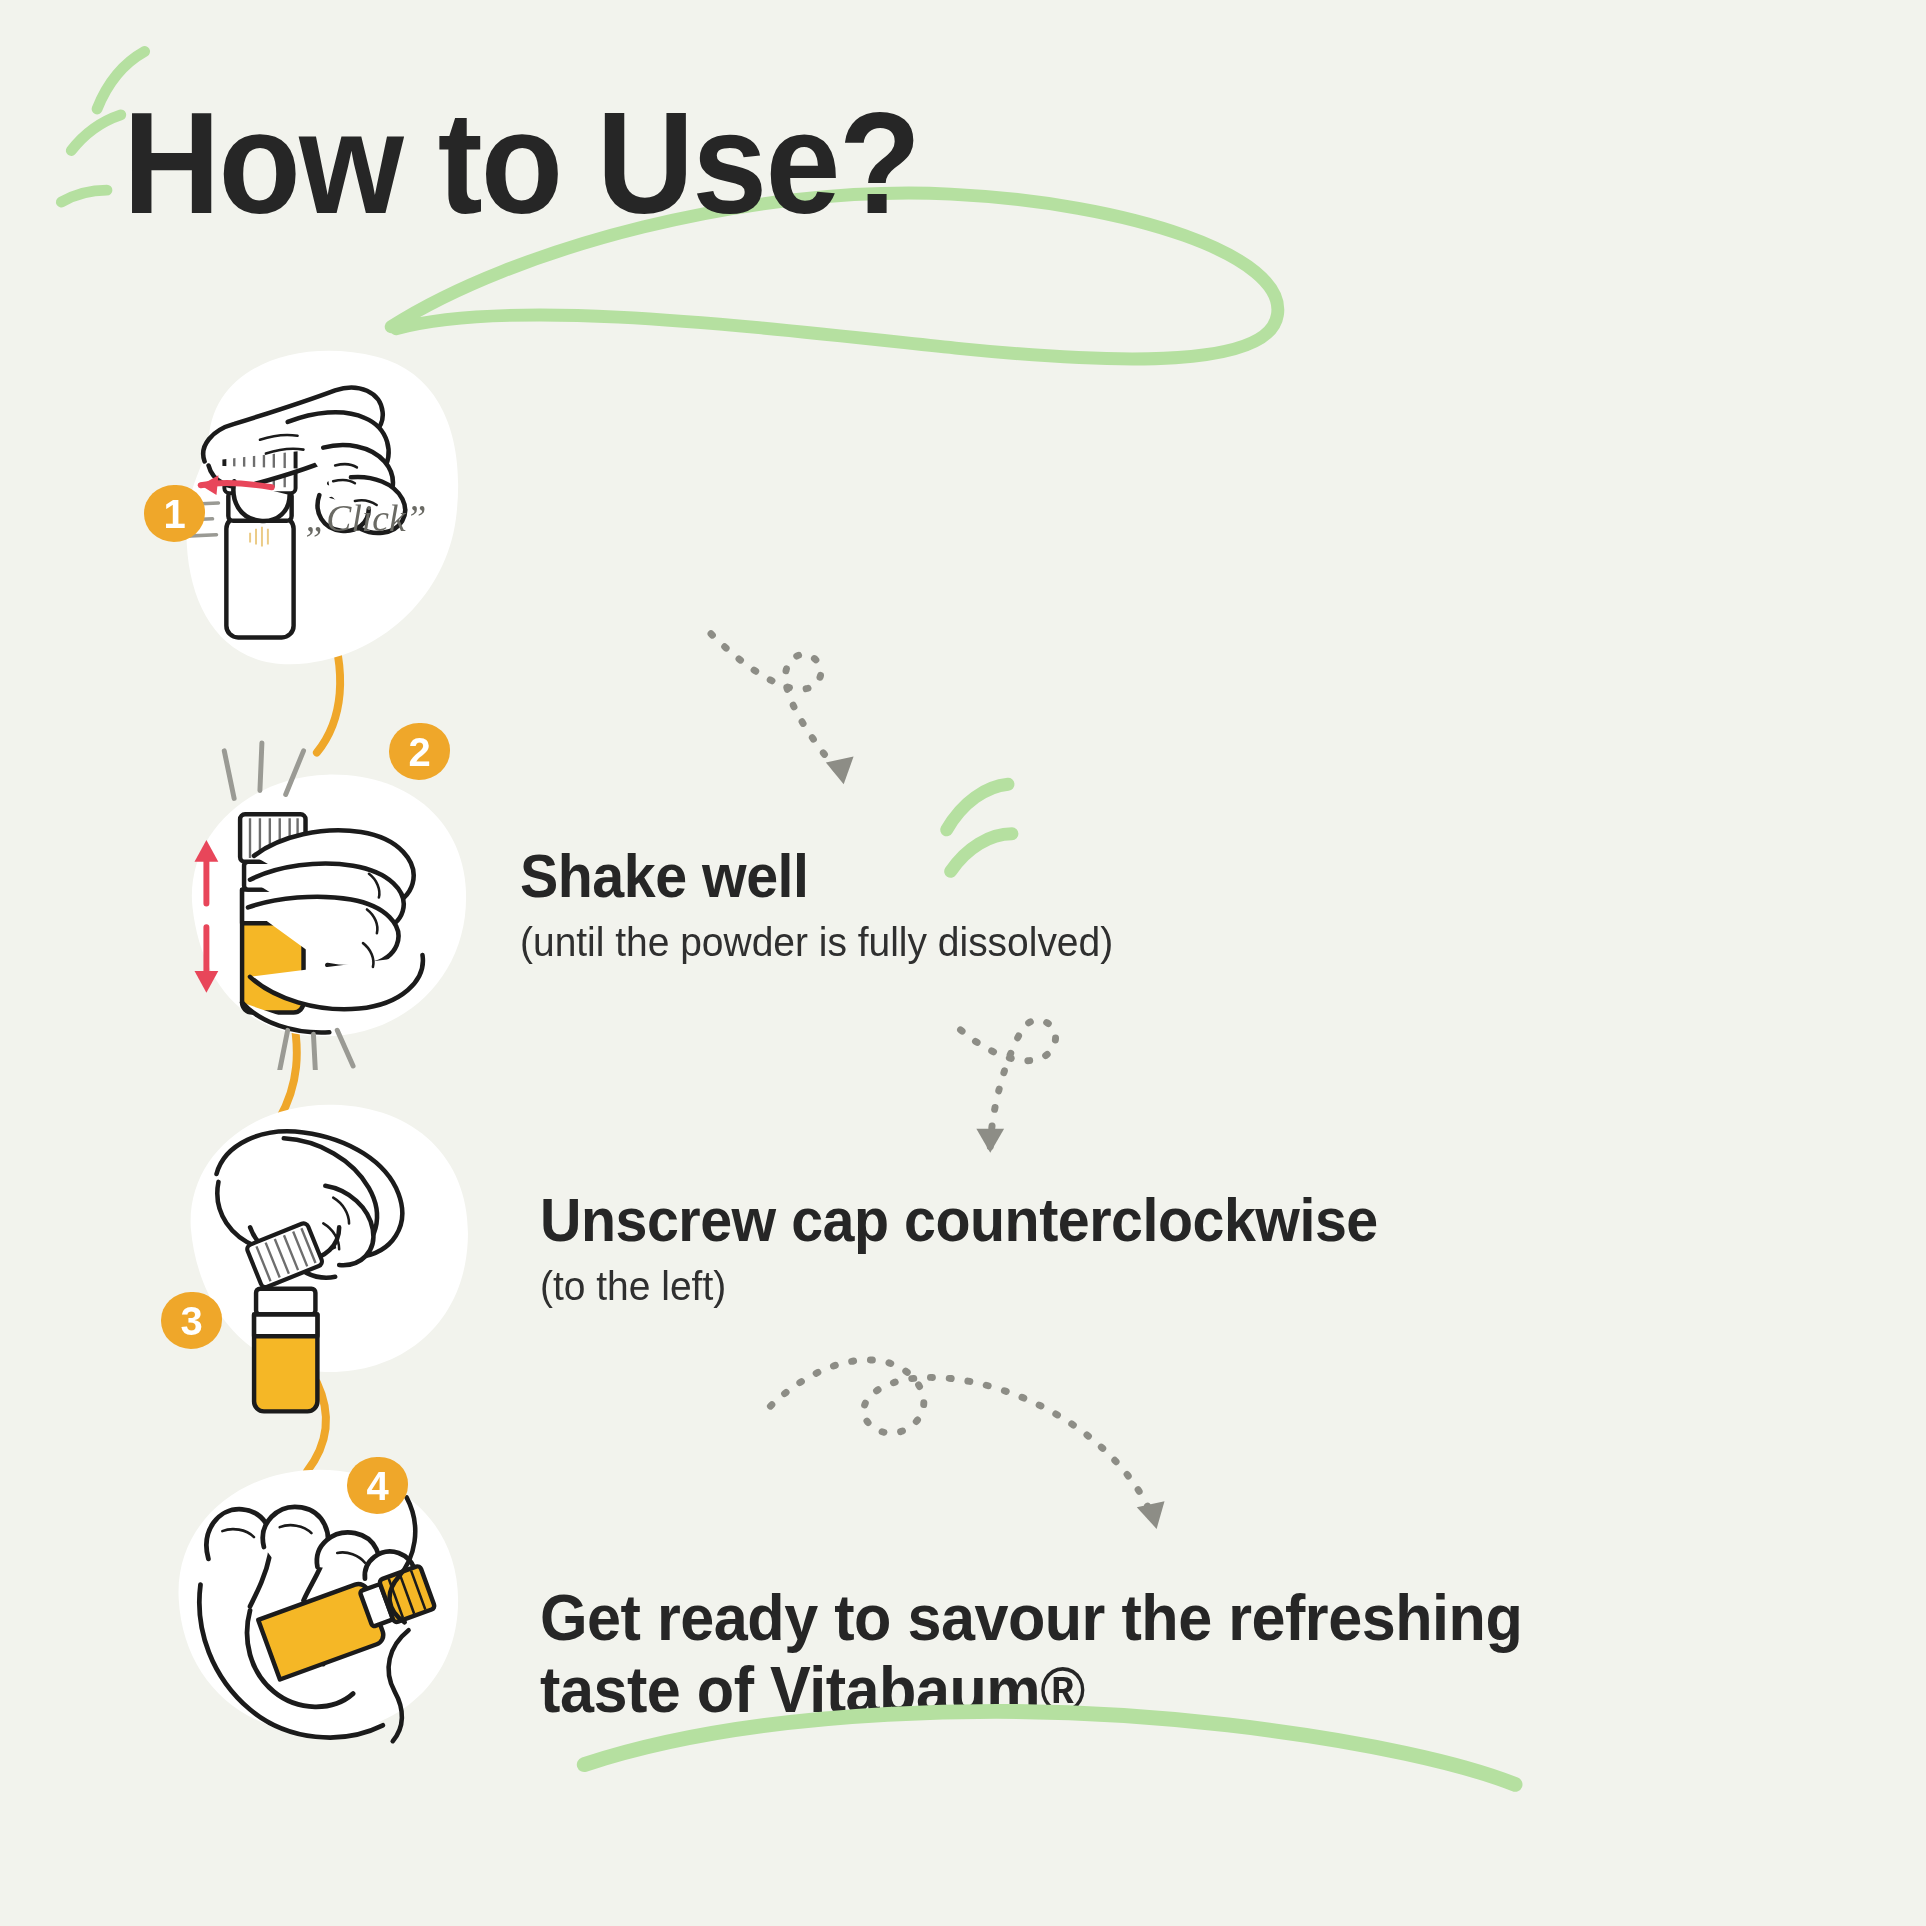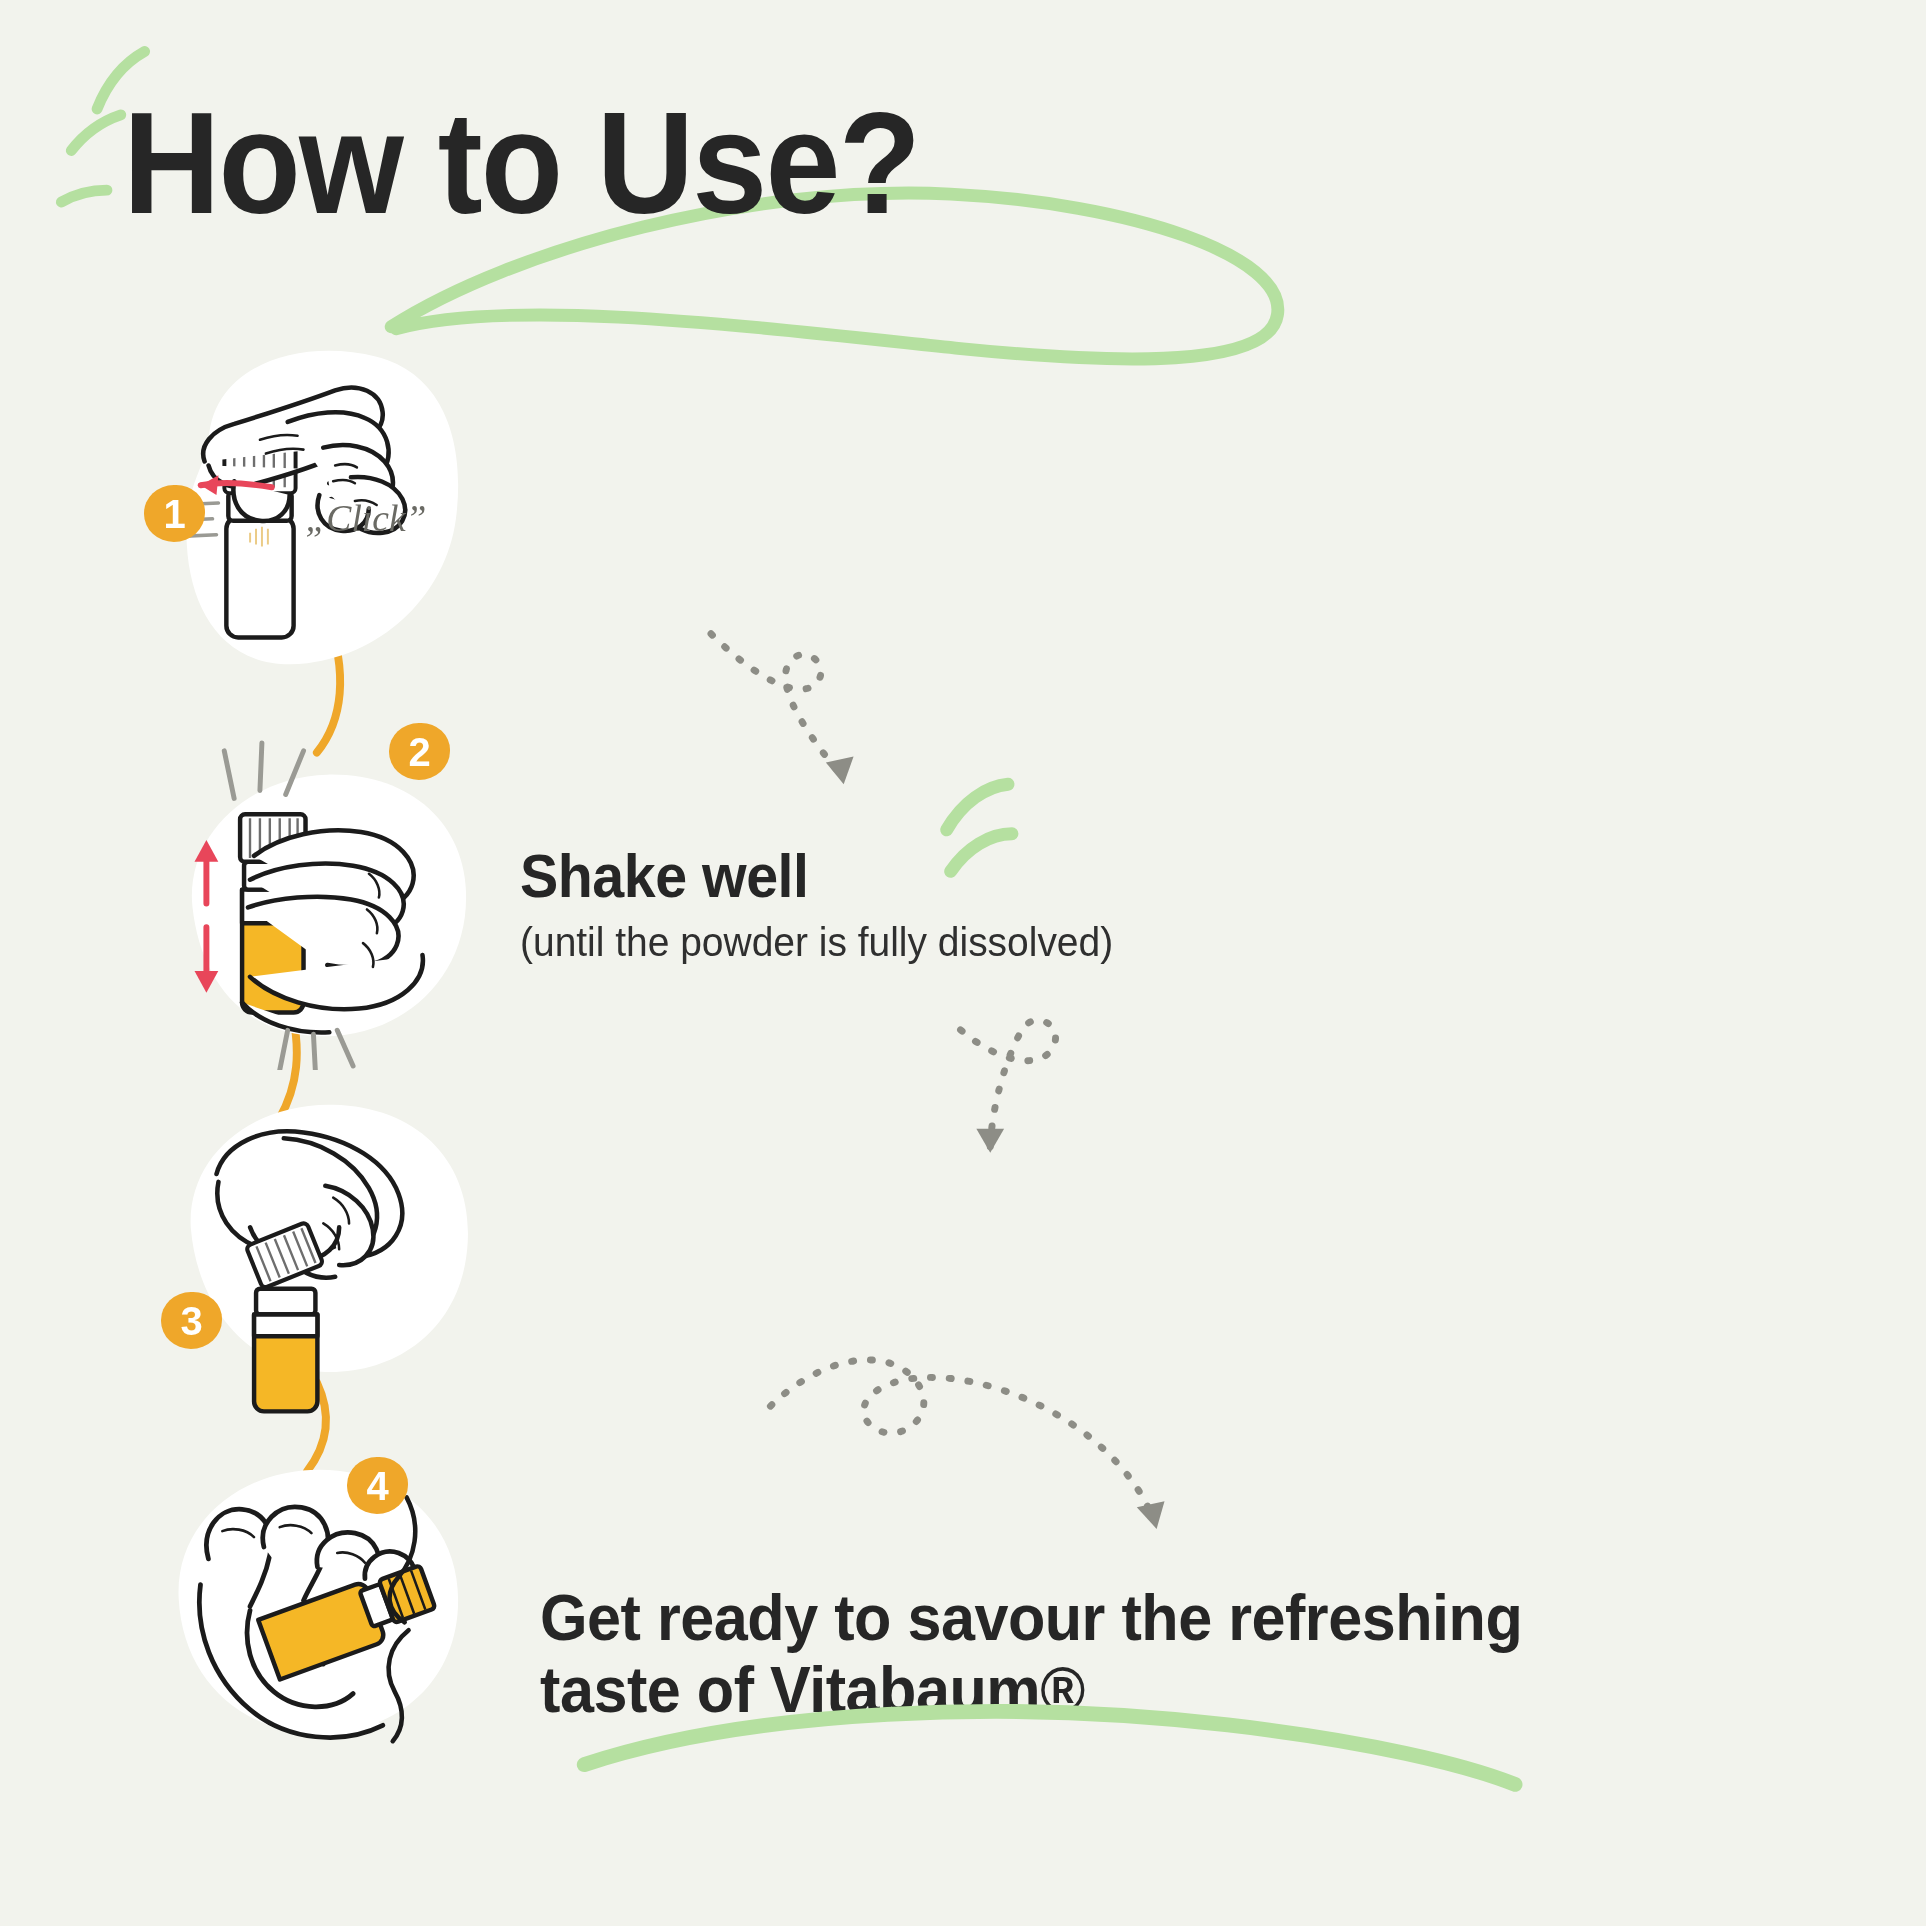--- a/index.html
+++ b/index.html
@@ -327,19 +327,23 @@
   <div class="badge" style="left:389px; top:723px;">2</div>
   <div class="badge" style="left:161px; top:1292px;">3</div>
   <div class="badge" style="left:347px; top:1457px;">4</div>
 
 
   <div class="step-text" style="left:520px; top:812px;margin-top:32px;">
     <div class="step-head">Shake well</div>
     <div class="step-sub">(until the powder is fully dissolved)</div>
   </div>
 
+  <div class="step-text" style="left:540px; top:1188px;">
+    <div class="step-head">Unscrew cap counterclockwise</div>
+    <div class="step-sub">(to the left)</div>
+  </div>
 
   <div class="step-text" style="left:540px; top:1550px;margin-top:32px;">
     <div class="step-head wrap" id="s4head">Get ready to savour the refreshing taste of Vitabaum®</div>
   </div>
 
 </div>
 
 
 </body></html>

